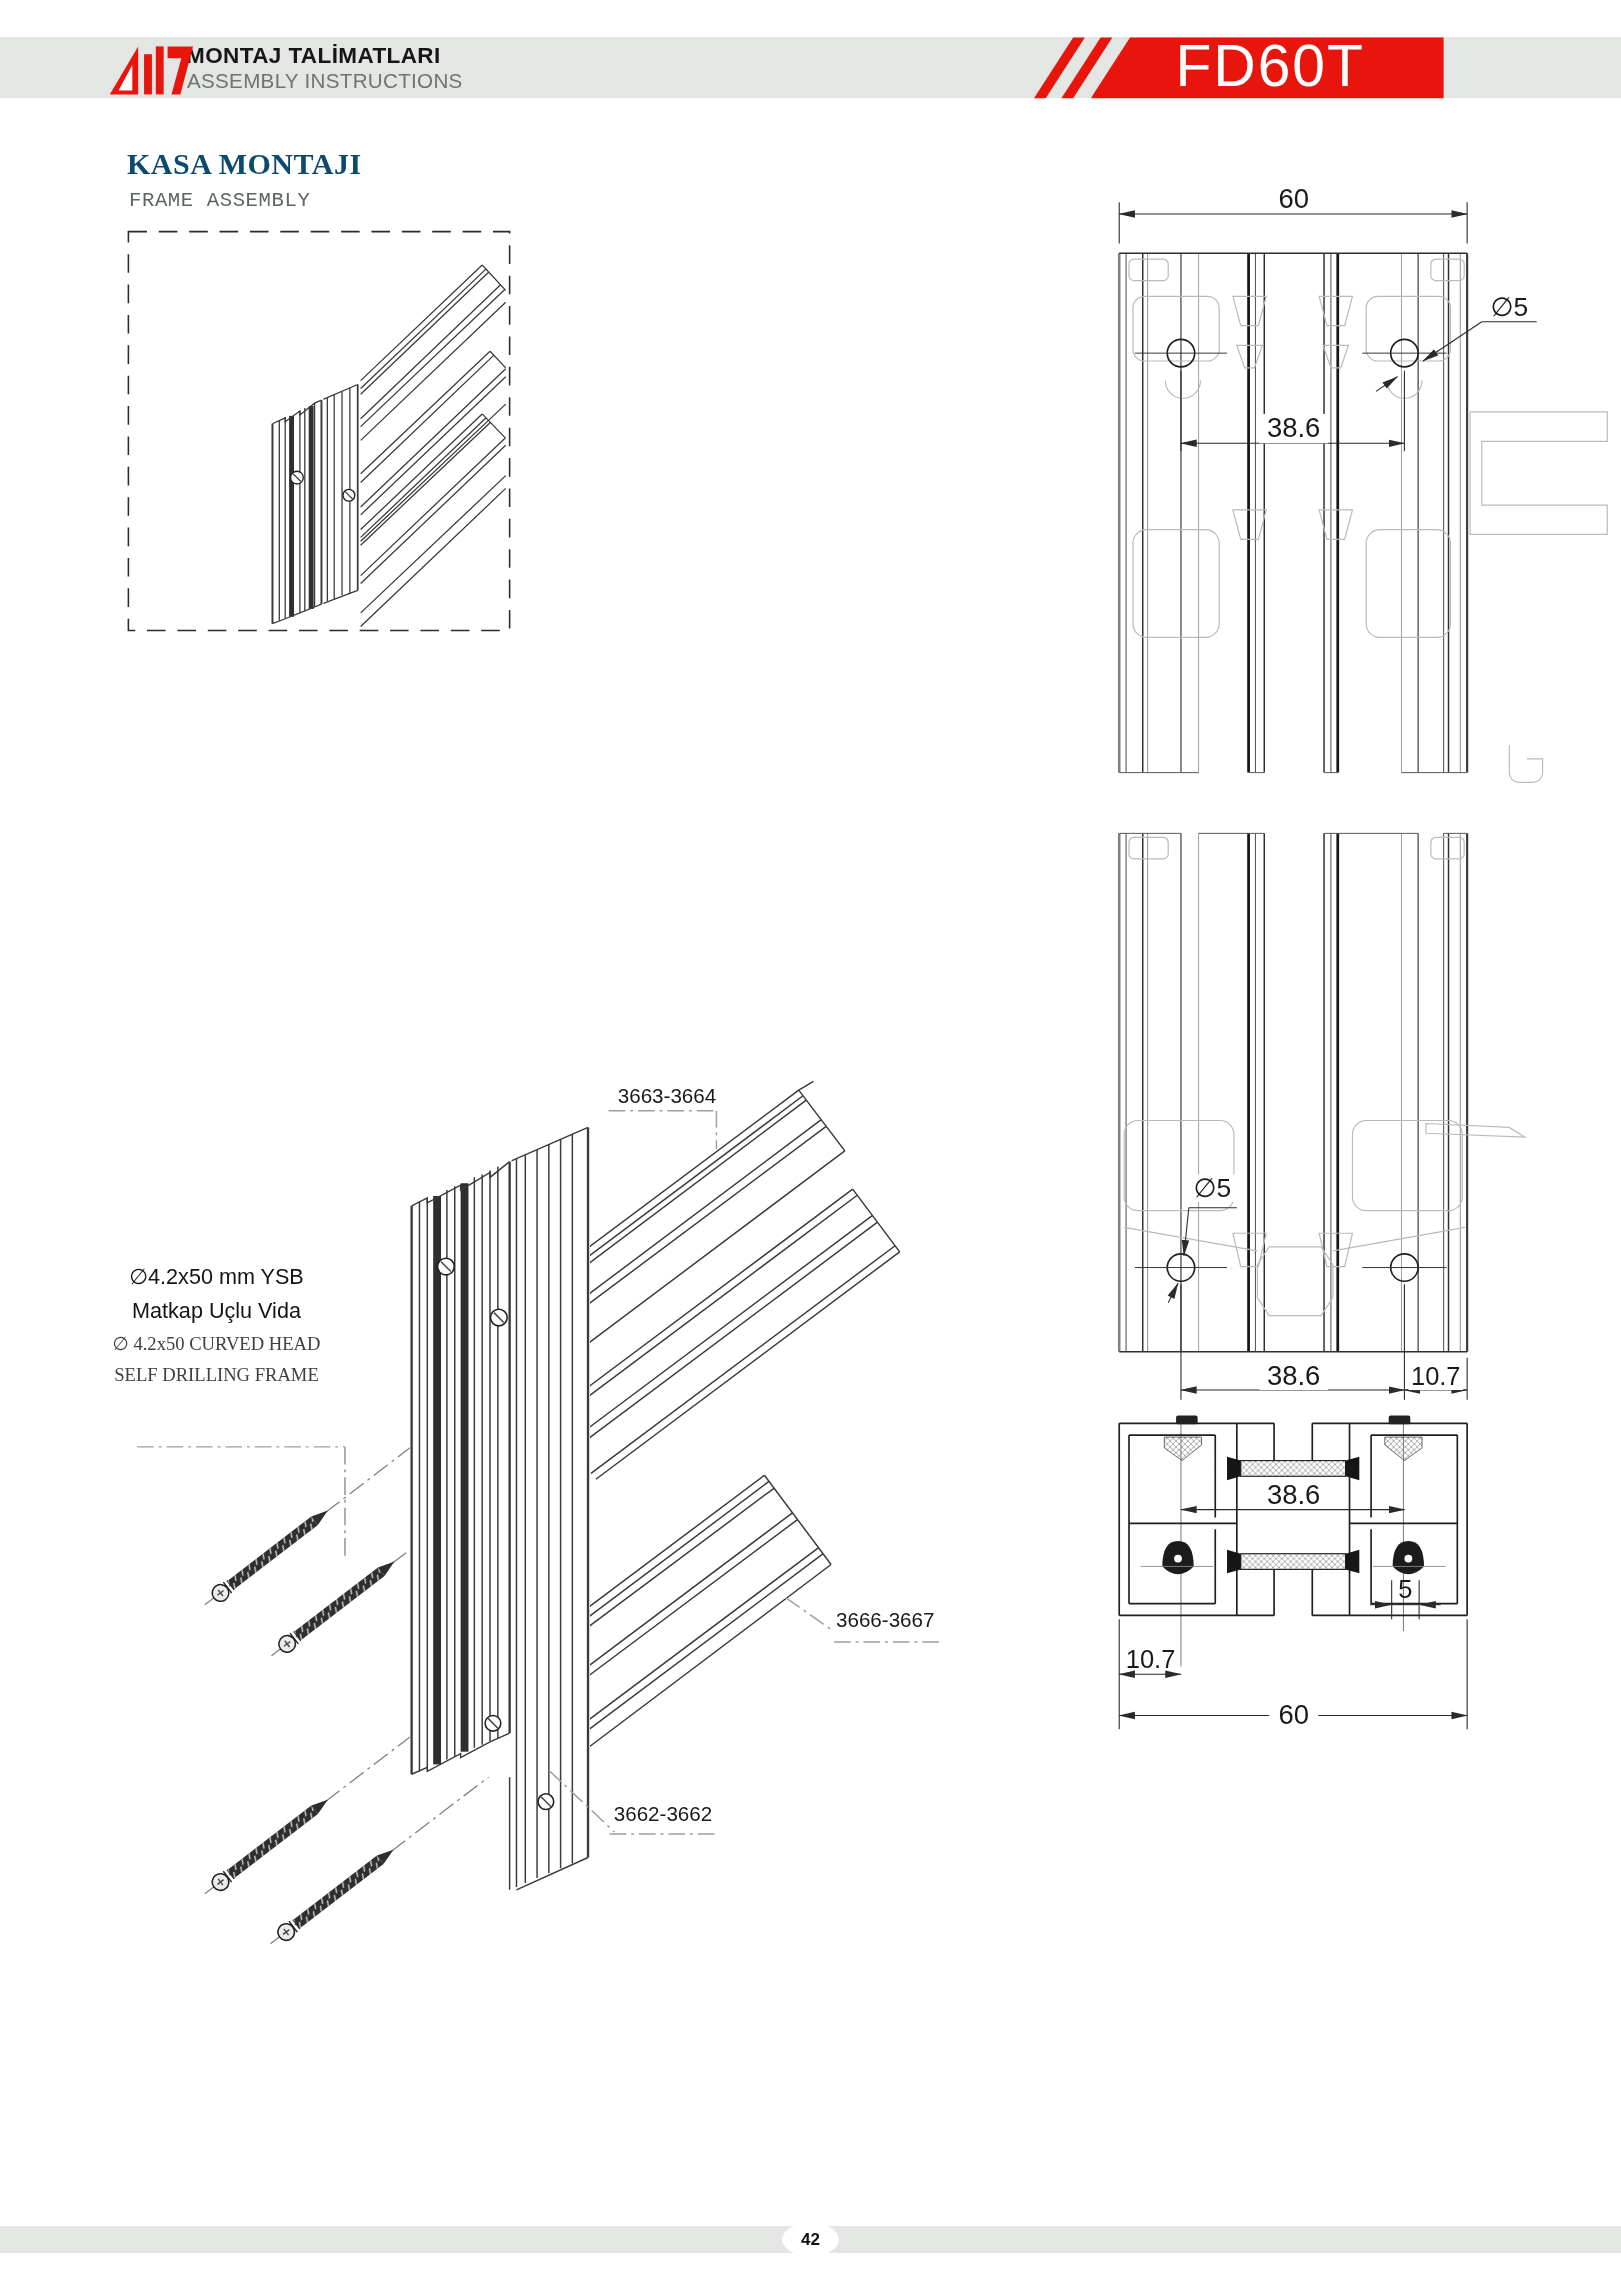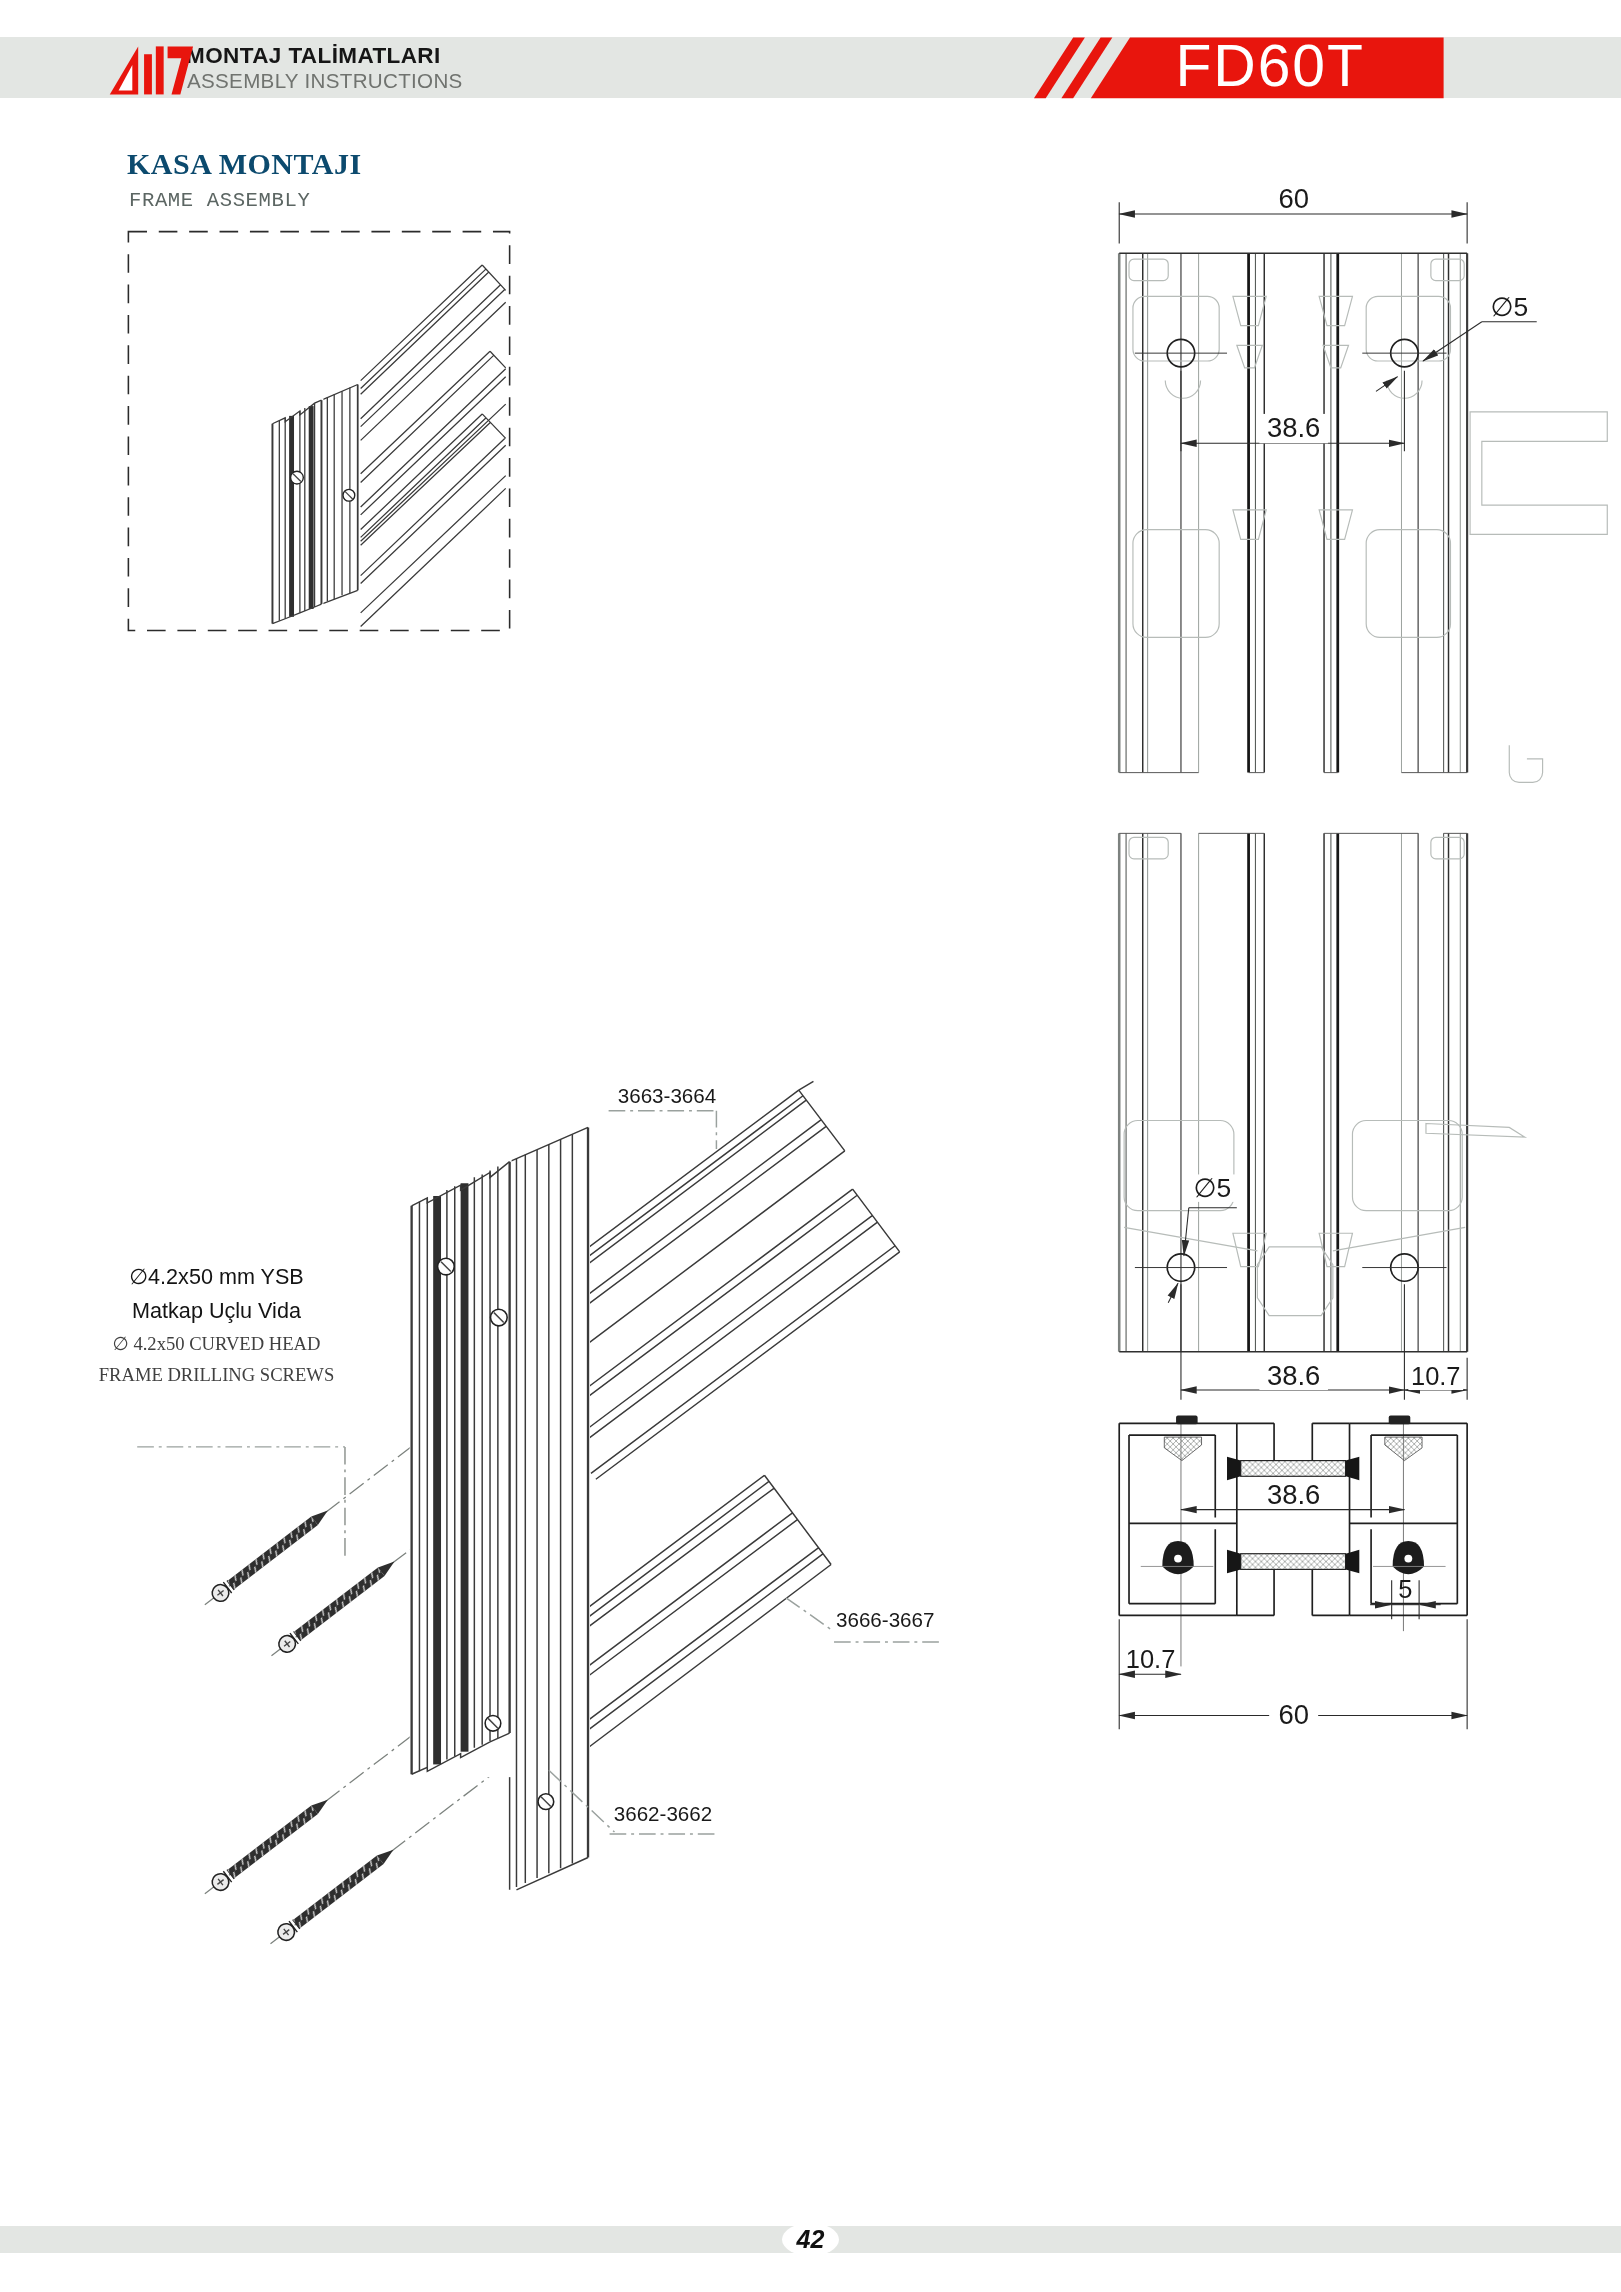--- a/index.html
+++ b/index.html
@@ -10,21 +10,21 @@
   .hdr-en{position:absolute;left:187px;top:69px;font-size:20.6px;color:#70736f;letter-spacing:0.3px;}
   .sec-tr{position:absolute;left:127px;top:147px;font-family:"Liberation Serif",serif;font-size:30px;font-weight:600;color:#0c4a6e;letter-spacing:0.5px;}
   .sec-en{position:absolute;left:129px;top:189px;font-family:Liberation Mono, monospace;font-size:20.6px;color:#5c6663;letter-spacing:0.6px;}
   .drawing{position:absolute;left:0;top:0;width:1621px;height:2293px;}
   .plabel{position:absolute;width:118px;font-size:20.6px;color:#191919;}
   .note{position:absolute;left:83px;top:1260px;width:267px;text-align:center;}
   .note .tr{font-size:21.6px;color:#141414;line-height:34px;}
   .note .en{font-family:"Liberation Serif",serif;font-size:18.6px;color:#404040;line-height:31px;}
   .ftr-bar{position:absolute;left:0;top:2226px;width:1621px;height:27.4px;background:#e3e6e3;}
   .ftr-badge{position:absolute;left:782px;top:2223px;width:57px;height:33px;background:#fff;border-radius:50%;
-             display:flex;align-items:center;justify-content:center;font-size:25px;font-weight:700;color:#111;font-style:italic;}
+             display:flex;align-items:center;justify-content:center;font-size:17px;font-weight:700;color:#111;}
   svg text{font-family:"Liberation Sans",sans-serif;}
 </style>
 </head>
 <body>
 
 <div class="page">
 
   <div class="hdr-bar"></div>
   <div class="hdr-tr">MONTAJ TALİMATLARI</div>
   <div class="hdr-en">ASSEMBLY INSTRUCTIONS</div>
@@ -282,21 +282,21 @@
   </svg>
 
   <div class="plabel" style="left:608px;top:1084px;text-align:center;">3663-3664</div>
   <div class="plabel" style="left:836px;top:1608px;text-align:left;">3666-3667</div>
   <div class="plabel" style="left:604px;top:1802px;text-align:center;">3662-3662</div>
 
   <div class="note">
     <div class="tr">∅4.2x50 mm YSB</div>
     <div class="tr">Matkap Uçlu Vida</div>
     <div class="en">∅ 4.2x50 CURVED HEAD</div>
-    <div class="en">FRAME DRILLING SCREWS</div>
+    <div class="en">SELF DRILLING FRAME</div>
   </div>
 
   <div class="ftr-bar"></div>
   <div class="ftr-badge">
     <span>42</span>
   </div>
 
 </div>
 
 

